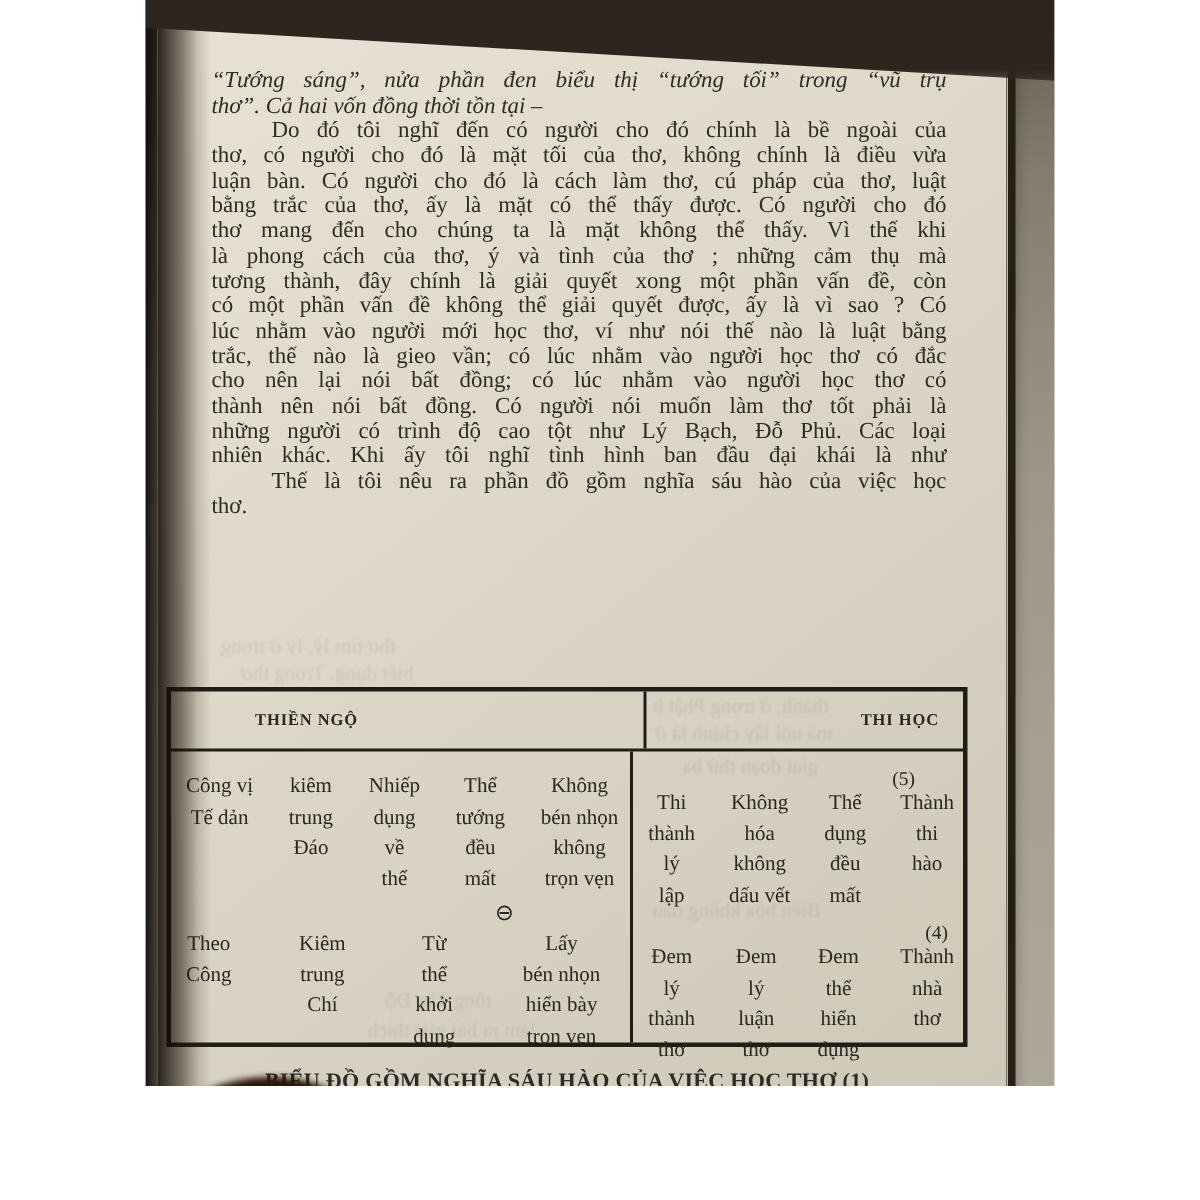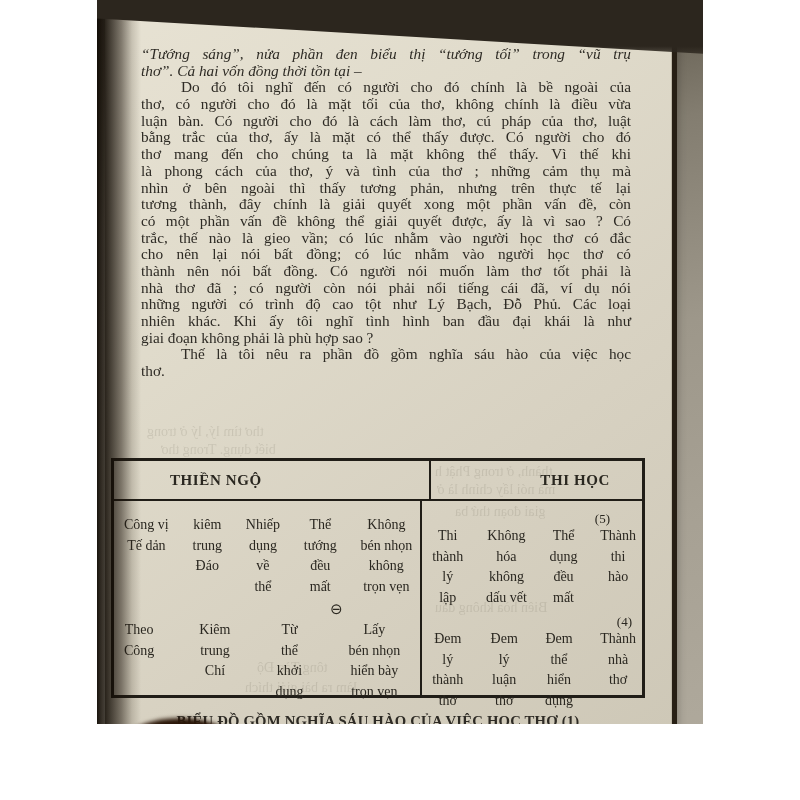--- a/index.html
+++ b/index.html
@@ -24,24 +24,24 @@
   
   .body-text{position:absolute;left:36px;top:34px;width:490px;font-size:15.3px;line-height:16.7px;}
   .line{text-align:justify;text-align-last:justify;height:16.7px;white-space:nowrap;}
   .line.end{text-align-last:left;}
   .line.indent{text-indent:40px;}
   .line.italic{font-style:italic;}
   
   .diagram{position:absolute;left:6px;top:446px;width:534px;height:240px;
         border:3px solid #201d17;box-sizing:border-box;font-size:14px;color:#2a2720;}
   .dhead{display:flex;height:40px;border-bottom:2.5px solid #201d17;font-weight:bold;
-        font-size:15px;letter-spacing:.6px;box-sizing:border-box;}
+        font-size:11px;letter-spacing:.6px;box-sizing:border-box;}
   .dhead .hleft{width:58%;display:flex;align-items:center;padding-left:56px;box-sizing:border-box;}
   .dhead .hright{width:42%;display:flex;align-items:center;justify-content:flex-end;
-        padding-right:32px;border-left:2.5px solid #201d17;box-sizing:border-box;margin-left:20px;}
+        padding-right:16px;border-left:2.5px solid #201d17;box-sizing:border-box;margin-left:20px;}
   .dbody{display:flex;height:calc(100% - 40px);}
   .dleft{width:58%;box-sizing:border-box;padding:14px 6px 0 10px;}
   .dright{width:42%;border-left:2.5px solid #201d17;box-sizing:border-box;padding:4px 6px 0 10px;}
   .tgroup{display:flex;justify-content:space-between;line-height:20.5px;}
   .tcol{text-align:center;}
   .dleft .g1{padding-right:2px;}
   .dleft .sym{height:18px;margin-top:3px;padding-left:206px;font-size:15px;line-height:18px;}
   .dleft .g2{margin-top:2px;padding-right:14px;}
   .glabel{text-align:right;font-size:13px;line-height:15px;}
   .glabel.top{padding-right:26px;margin-top:6px;}
@@ -73,30 +73,28 @@
     <div class="page">
       <div class="body-text">
           <div class="line italic">“Tướng sáng”, nửa phần đen biểu thị “tướng tối” trong “vũ trụ</div>
           <div class="line italic end">thơ”. Cả hai vốn đồng thời tồn tại –</div>
           <div class="line indent">Do đó tôi nghĩ đến có người cho đó chính là bề ngoài của</div>
           <div class="line">thơ, có người cho đó là mặt tối của thơ, không chính là điều vừa</div>
           <div class="line">luận bàn. Có người cho đó là cách làm thơ, cú pháp của thơ, luật</div>
           <div class="line">bằng trắc của thơ, ấy là mặt có thể thấy được. Có người cho đó</div>
           <div class="line">thơ mang đến cho chúng ta là mặt không thể thấy. Vì thế khi</div>
           <div class="line">là phong cách của thơ, ý và tình của thơ ; những cảm thụ mà</div>
-          <div class="line">nhìn ở bên ngoài thì thấy tương phản, nhưng trên thực tế lại</div>
           <div class="line">tương thành, đây chính là giải quyết xong một phần vấn đề, còn</div>
           <div class="line">có một phần vấn đề không thể giải quyết được, ấy là vì sao ? Có</div>
+          <div class="line">lúc nhằm vào người mới học thơ, ví như nói thế nào là luật bằng</div>
           <div class="line">trắc, thế nào là gieo vần; có lúc nhằm vào người học thơ có đắc</div>
           <div class="line">cho nên lại nói bất đồng; có lúc nhằm vào người học thơ có</div>
           <div class="line">thành nên nói bất đồng. Có người nói muốn làm thơ tốt phải là</div>
-          <div class="line">nhà thơ đã ; có người còn nói phải nổi tiếng cái đã, ví dụ nói</div>
           <div class="line">những người có trình độ cao tột như Lý Bạch, Đỗ Phủ. Các loại</div>
           <div class="line">nhiên khác. Khi ấy tôi nghĩ tình hình ban đầu đại khái là như</div>
-          <div class="line end">giai đoạn không phải là phù hợp sao ?</div>
           <div class="line indent">Thế là tôi nêu ra phần đồ gồm nghĩa sáu hào của việc học</div>
           <div class="line end">thơ.</div>
         </div>
 
       <div class="diagram">
         <div class="dhead">
           <div class="hleft">THIỀN NGỘ</div>
           <div class="hright">THI HỌC</div>
         </div>
         <div class="dbody">

